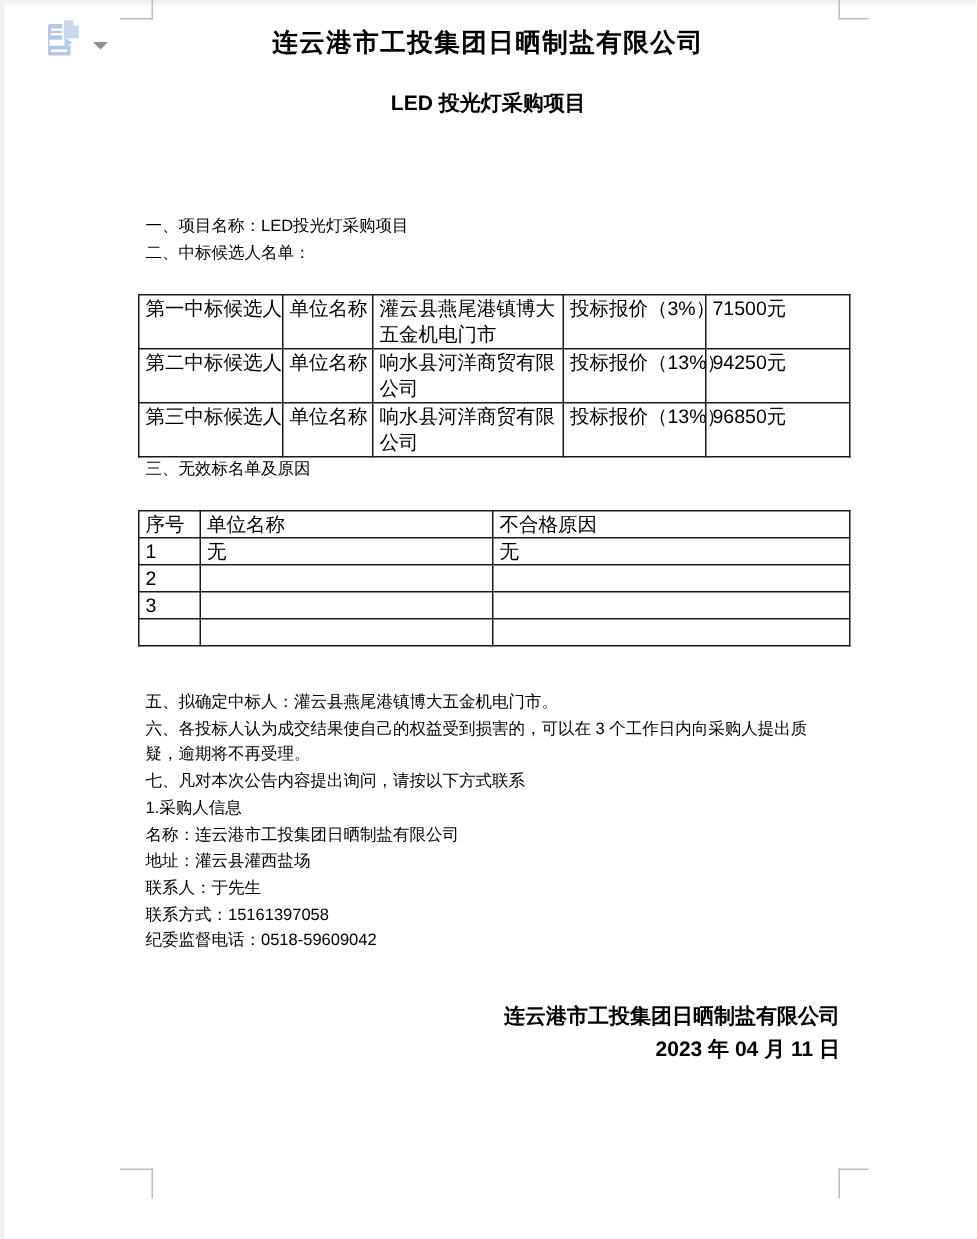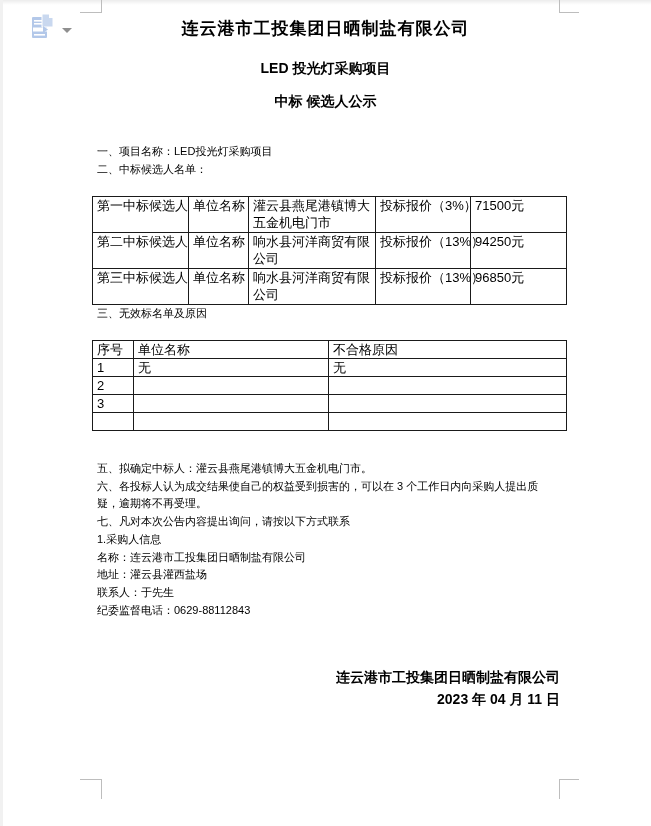--- a/index.html
+++ b/index.html
@@ -73,21 +73,20 @@
         <path d="M18 1 v4 h4 z" fill="#ffffff"></path>
         <rect x="2" y="14.5" width="14" height="4" fill="#ffffff"></rect>
         <path d="M12 13 l5 3.5 -5 3.5 z" fill="#b3c8e9"></path>
       </svg>
     </span>
     <span class="arrow"></span>
   </div>
 
   <div class="t-center title1">连云港市工投集团日晒制盐有限公司</div>
   <div class="t-center title2">LED 投光灯采购项目</div>
-  <div class="t-center title3">中标 候选人公示</div>
 
   <div class="blk blk-12">
     <div class="doc-line">一、项目名称：LED投光灯采购项目</div>
     <div class="doc-line">二、中标候选人名单：</div>
   </div>
 
   <table class="tbl-candidates">
     <colgroup>
       <col style="width:96px">
         <col style="width:60px">
@@ -161,21 +160,22 @@
 
   <div class="blk blk-567">
     <div class="doc-line">五、拟确定中标人：灌云县燕尾港镇博大五金机电门市。</div>
     <div class="doc-line">六、各投标人认为成交结果使自己的权益受到损害的，可以在 3 个工作日内向采购人提出质</div>
     <div class="doc-line">疑，逾期将不再受理。</div>
     <div class="doc-line">七、凡对本次公告内容提出询问，请按以下方式联系</div>
     <div class="doc-line">1.采购人信息</div>
     <div class="doc-line">名称：连云港市工投集团日晒制盐有限公司</div>
     <div class="doc-line">地址：灌云县灌西盐场</div>
     <div class="doc-line">联系人：于先生</div>
-    <div class="doc-line">纪委监督电话：0629-88112843</div>
+    <div class="doc-line">联系方式：15161397058</div>
+    <div class="doc-line">纪委监督电话：0518-59609042</div>
   </div>
 
   <div class="footer">
     <div>连云港市工投集团日晒制盐有限公司</div>
     <div>2023 年 04 月 11 日</div>
   </div>
 
 </div>
 
 </body></html>

